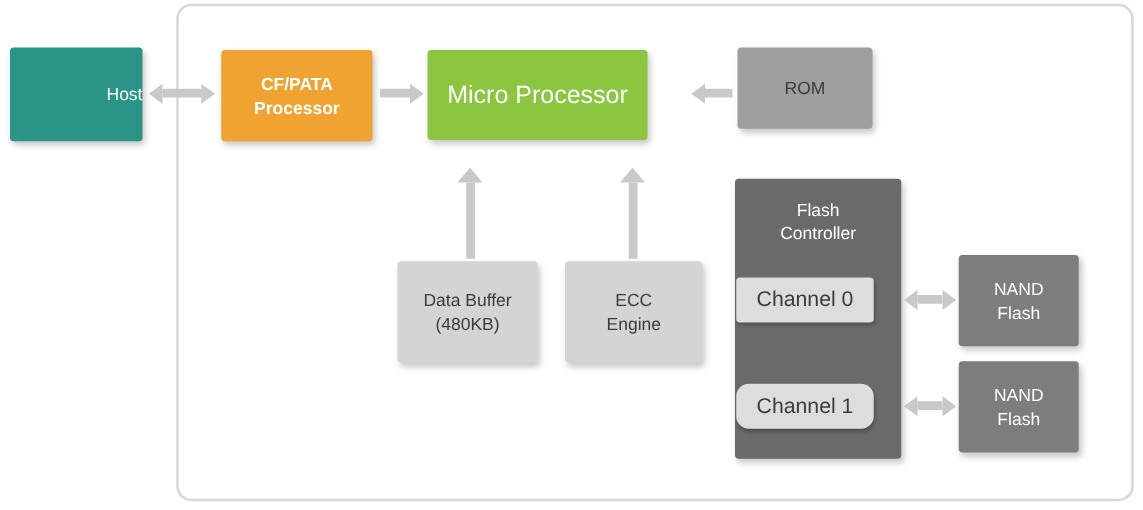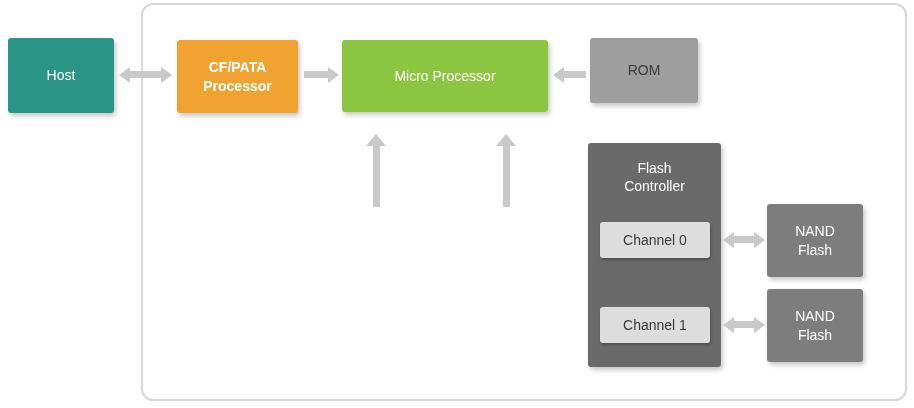--- a/index.html
+++ b/index.html
@@ -40,45 +40,45 @@
     align-items:center;
     justify-content:center;
     text-align:center;
     font-size:14px;
     line-height:1.3;
     border-radius:3px;
     box-shadow:2px 3px 5px rgba(0,0,0,0.22);
   }
   .white-text{color:#ffffff;}
   .dark-text{color:var(--dark-text);}
-  .host{left:8px; top:38px; width:106px; height:75px; background:var(--teal);}
+  .host{left:8px; top:38px; width:106px; height:75px; background:var(--teal);align-items:flex-end;}
   .cf-pata{left:177px; top:40px; width:121px; height:73px; background:var(--orange);font-weight:bold;}
-  .mp{left:342px; top:40px; width:206px; height:72px; background:var(--green); font-size:14px;}
+  .mp{left:342px; top:40px; width:176px; height:72px; background:var(--green); font-size:20px;}
   .rom{left:590px; top:38px; width:108px; height:65px; background:var(--rom-gray); color:var(--dark-text);}
   .data-buffer{left:318px; top:209px; width:112px; height:81px; background:var(--light-gray);}
   .ecc{left:452px; top:209px; width:110px; height:81px; background:var(--light-gray);}
   .flash-controller{
     left:588px; top:143px; width:133px; height:224px;
     background:var(--dark-gray);
     justify-content:flex-start;
     padding-top:16px;
   }
   .channel{
     position:absolute;
-    left:12px;
+    left:1px;
     width:110px; height:36px;
     background:var(--channel-gray);
     color:var(--dark-text);
     display:flex; align-items:center; justify-content:center;
-    font-size:14px;
+    font-size:17px;
     border-radius:3px;
     box-shadow:1px 2px 3px rgba(0,0,0,0.25);
   }
   .channel-0{top:79px;}
-  .channel-1{top:164px;}
+  .channel-1{top:164px;border-radius:10px;}
   .nand{background:var(--nand-gray); width:96px; height:73px;}
   .nand-0{left:767px; top:204px;}
   .nand-1{left:767px; top:289px;}
 
   
   .h-arrow{position:absolute; display:flex; align-items:center; height:17px;}
   .h-shaft{height:7px; flex:1; background:var(--arrow);}
   .h-head-left{width:0;height:0;border-top:8px solid transparent;border-bottom:8px solid transparent;border-right:11px solid var(--arrow);}
   .h-head-right{width:0;height:0;border-top:8px solid transparent;border-bottom:8px solid transparent;border-left:11px solid var(--arrow);}
   .v-arrow{position:absolute; display:flex; flex-direction:column; align-items:center; width:20px;}
@@ -136,21 +136,29 @@
   <div class="v-arrow arrow-buffer">
     <span class="v-head-up"></span>
     <span class="v-shaft"></span>
   </div>
 
   <div class="v-arrow arrow-ecc">
     <span class="v-head-up"></span>
     <span class="v-shaft"></span>
   </div>
 
+  <div class="block data-buffer dark-text">
+    <span class="line">Data Buffer</span>
+    <span class="line">(480KB)</span>
+  </div>
 
+  <div class="block ecc dark-text">
+    <span class="line">ECC</span>
+    <span class="line">Engine</span>
+  </div>
 
   <div class="block flash-controller white-text">
     <span class="line">Flash</span>
     <span class="line">Controller</span>
     <div class="channel channel-0">
       <span>Channel 0</span>
     </div>
     <div class="channel channel-1">
       <span>Channel 1</span>
     </div>

